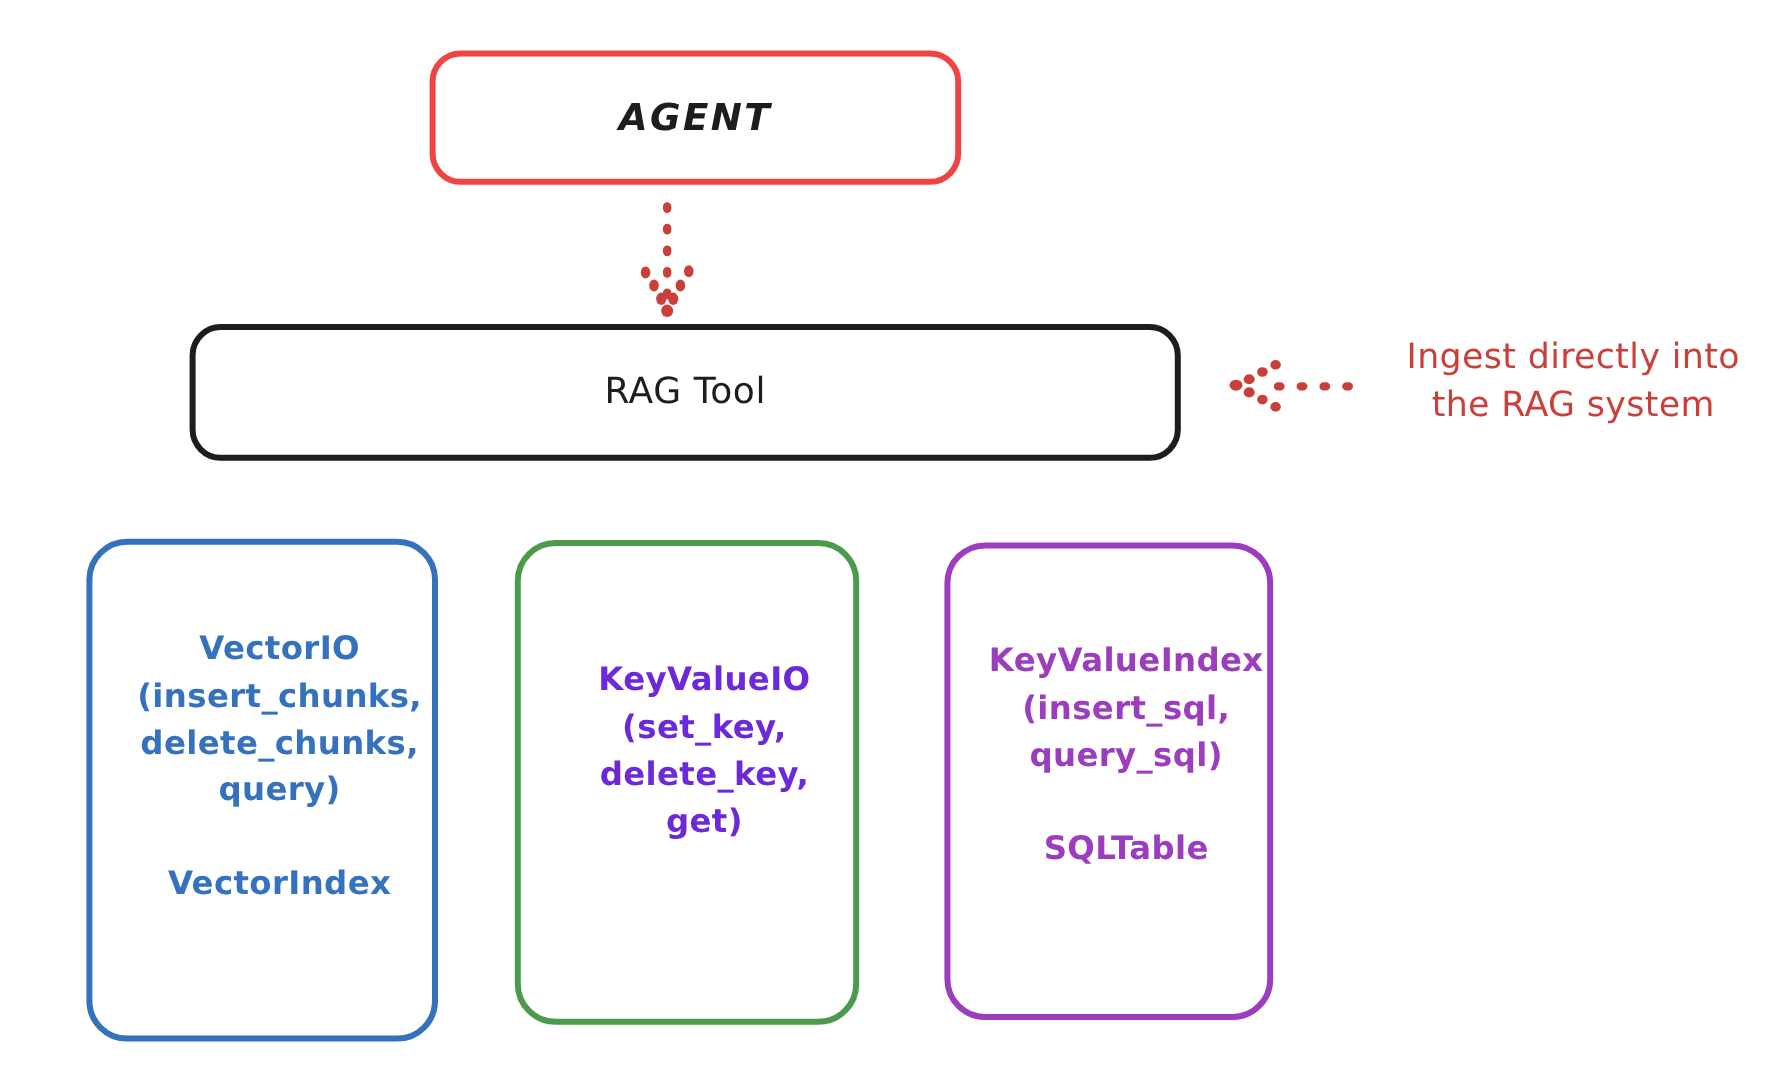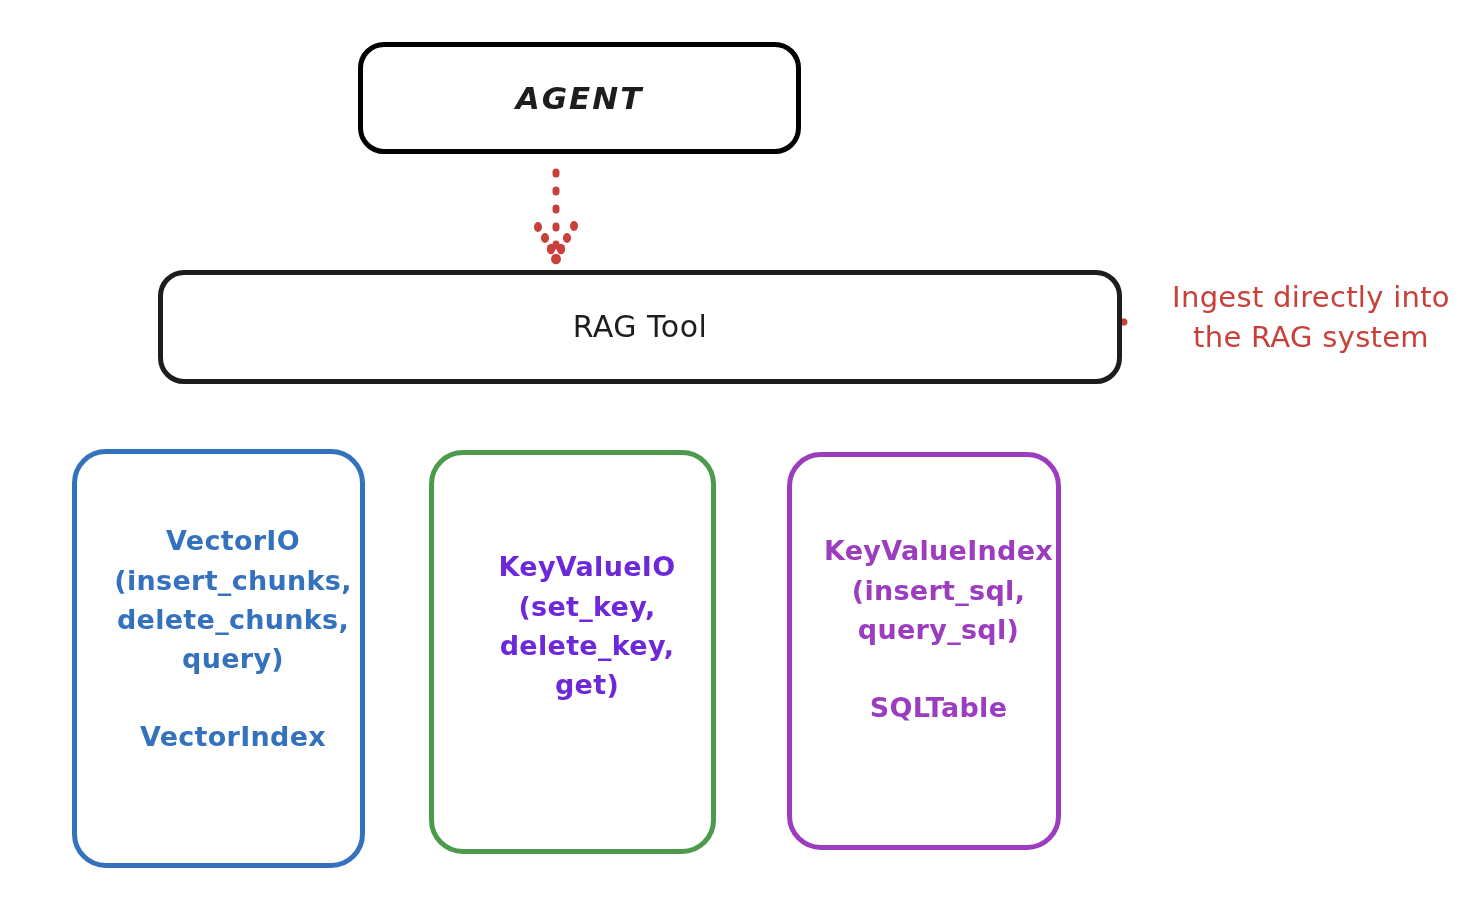--- a/index.html
+++ b/index.html
@@ -39,37 +39,37 @@
     white-space: pre-line;
     line-height: 1.42;
   }
 
   
   #agent-node {
     left: 358px;
     top: 42px;
     width: 443px;
     height: 112px;
-    border: 5px solid #000000;
+    border: 5px solid #ef4444;
     border-radius: 26px;
   }
   #agent-node .node-text {
     font-family: "DejaVu Sans", sans-serif;
     font-style: italic;
     font-weight: 700;
     font-size: 31px;
     letter-spacing: 2px;
     color: #1d1d1d;
   }
 
   
   #ragtool-node {
     left: 158px;
     top: 270px;
-    width: 964px;
+    width: 826px;
     height: 114px;
     border: 5px solid #1d1d1d;
     border-radius: 26px;
   }
   #ragtool-node .node-text {
     font-family: "DejaVu Sans", sans-serif;
     font-size: 30px;
     font-weight: 500;
     letter-spacing: 0.5px;
     color: #1d1d1d;

